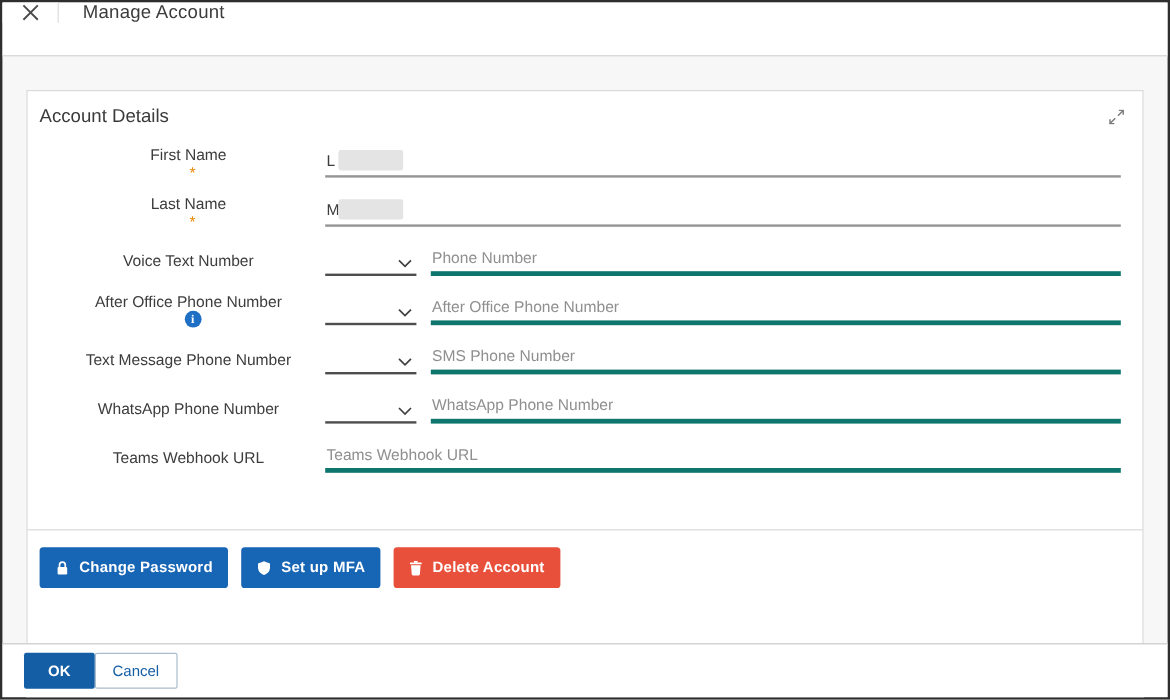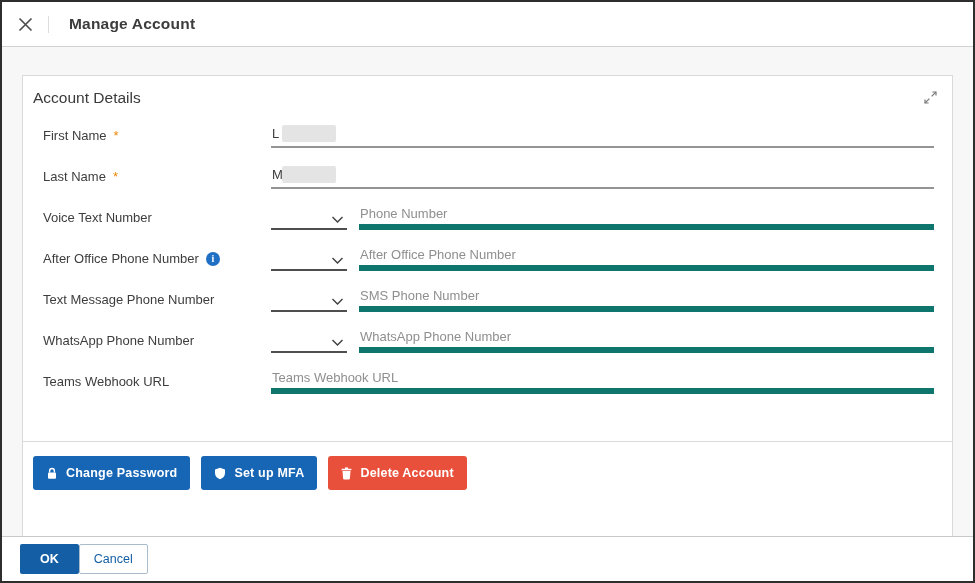--- a/index.html
+++ b/index.html
@@ -10,21 +10,21 @@
     background: #f7f7f8;
     border: 2px solid #2e2e2e;
     overflow: hidden;
     color: #3d3d3d;
   }
 
   
   .dialog-header {
     position: absolute; top: 0; left: 0; right: 0; height: 45px;
     background: #ffffff; border-bottom: 1px solid #d2d2d2;
-    display: flex; align-items: center; font-weight: bold;
+    display: flex; align-items: flex-start;
   }
   .close-btn {
     width: 47px; display: flex; align-items: center; justify-content: center;
     border-right: 1px solid #dcdcdc; cursor: pointer; background: #fff;
   }
   .header-title {
     display: flex; align-items: center; margin-left: 20px;
     font-size: 15.5px; color: #3c3c3c; letter-spacing: .2px;
   }
 
@@ -36,38 +36,38 @@
   .panel-header { padding: 13px 12px 0 10px; height: 34px; position: relative; }
   .panel-title { font-size: 15.5px; color: #3a3a3a; }
   .expand-btn {
     position: absolute; top: 12px; right: 13px; width: 18px; height: 18px;
     display: flex; align-items: center; justify-content: center; cursor: pointer;
     background: transparent; border: none;
   }
 
   .rows { margin-top: 5px; padding: 0 18px 0 20px; }
   .row { height: 41px; display: flex; align-items: center; }
-  .label-col { width: 228px; flex-shrink: 0; display: flex; align-items: center; }
+  .label-col { width: 228px; flex-shrink: 0; display: flex; align-items: center; flex-direction: column; }
   .f-label { font-size: 13px; color: #3d3d3d; }
   .req { color: #eb8705; margin-left: 7px; font-size: 13px; }
   .info-icon {
     width: 14px; height: 14px; margin-left: 7px; border-radius: 50%;
     background: #1f6fc4; color: #fff; font-size: 10px; font-weight: bold;
     display: inline-flex; align-items: center; justify-content: center;
     cursor: pointer; font-family: "Liberation Serif", serif;
   }
   .info-icon::before { content: "i"; }
 
   .input-col { flex: 1; display: flex; align-items: center; }
   .txt-input {
     border: none; outline: none; background: transparent;
     font-family: "Liberation Sans", sans-serif;
     font-size: 13px; color: #3d3d3d;
     height: 24px; padding: 0 0 3px 1px; width: 100%;
-    border-bottom: 6px solid #0f766e;
+    border-bottom: 4px solid #0f766e;
   }
   .txt-input::placeholder { color: #8f8f8f; opacity: 1; }
   .name-wrap { position: relative; flex: 1; }
   .name-wrap .txt-input { border-bottom: 2px solid #949494; }
   .redaction {
     position: absolute; left: 11px; top: 1px; width: 54px; height: 17px;
     background: #e4e4e4; border-radius: 2px;
   }
   .dropdown {
     width: 76px; height: 24px; flex-shrink: 0; margin-right: 12px;

